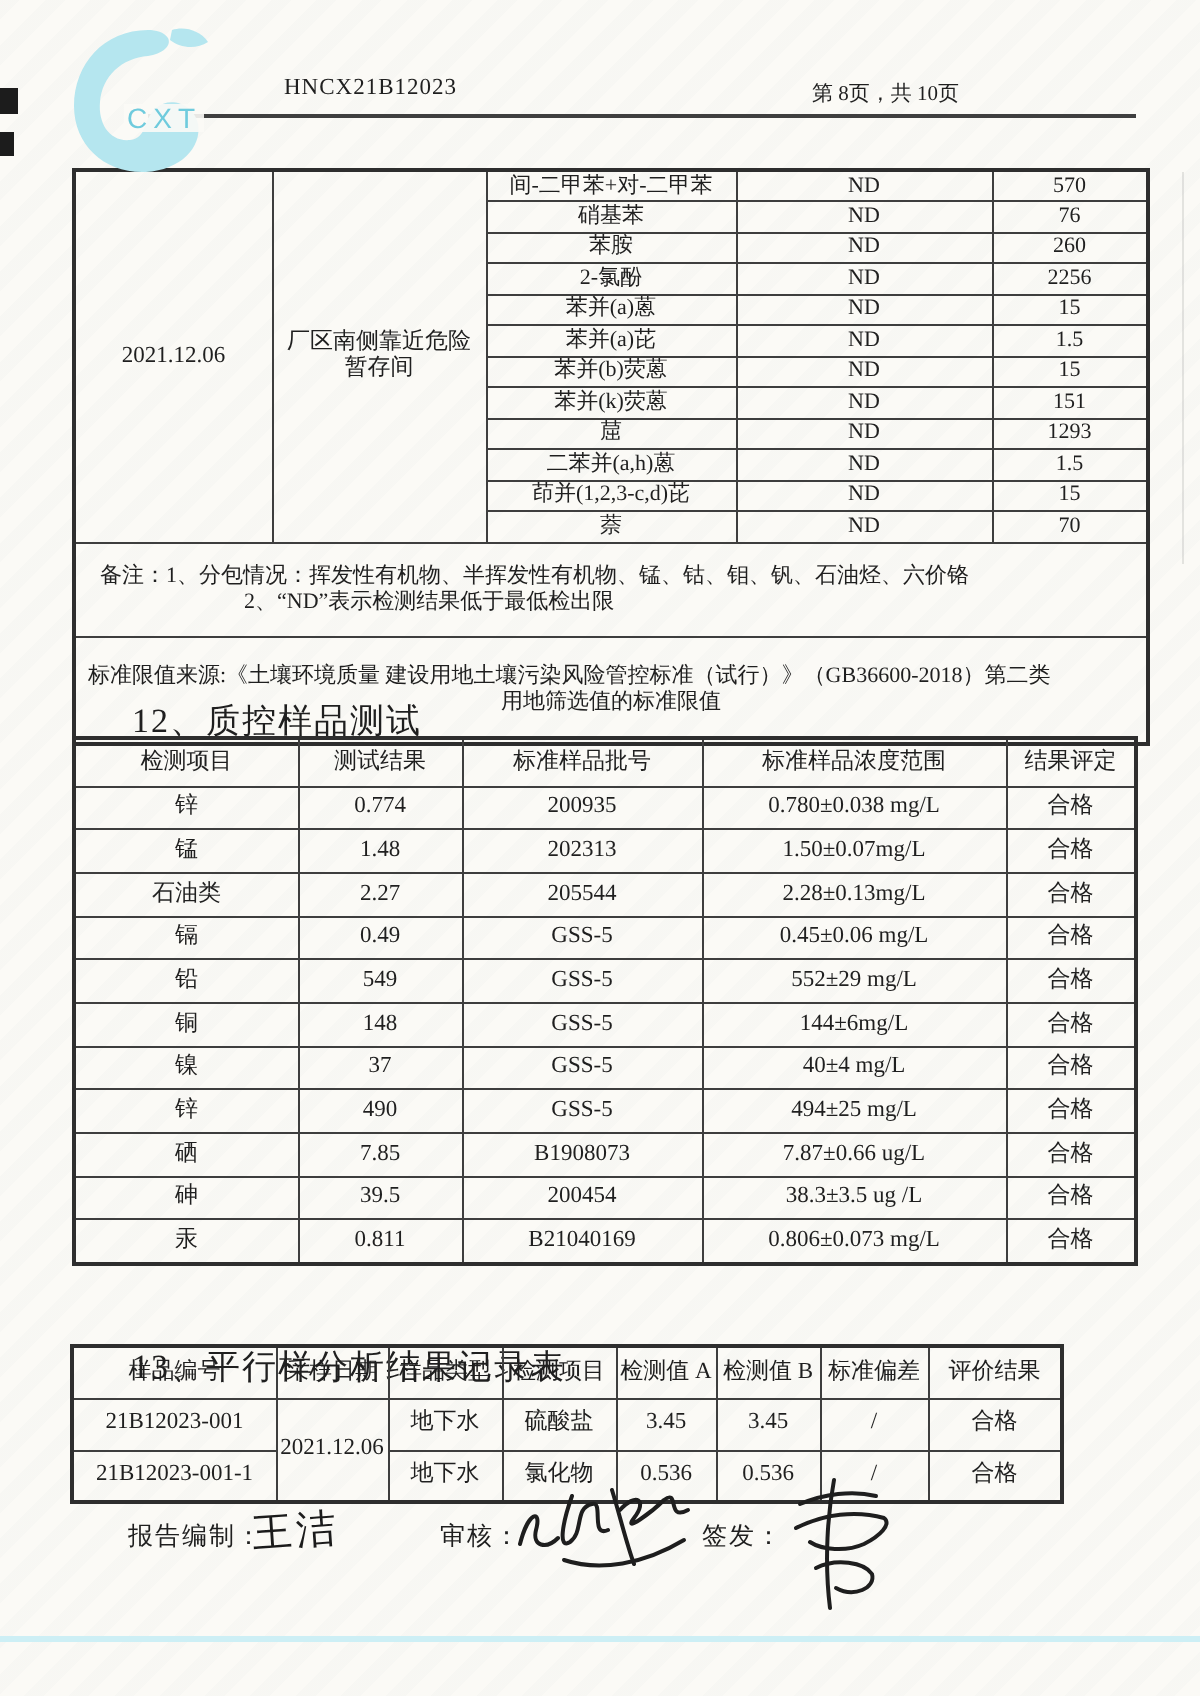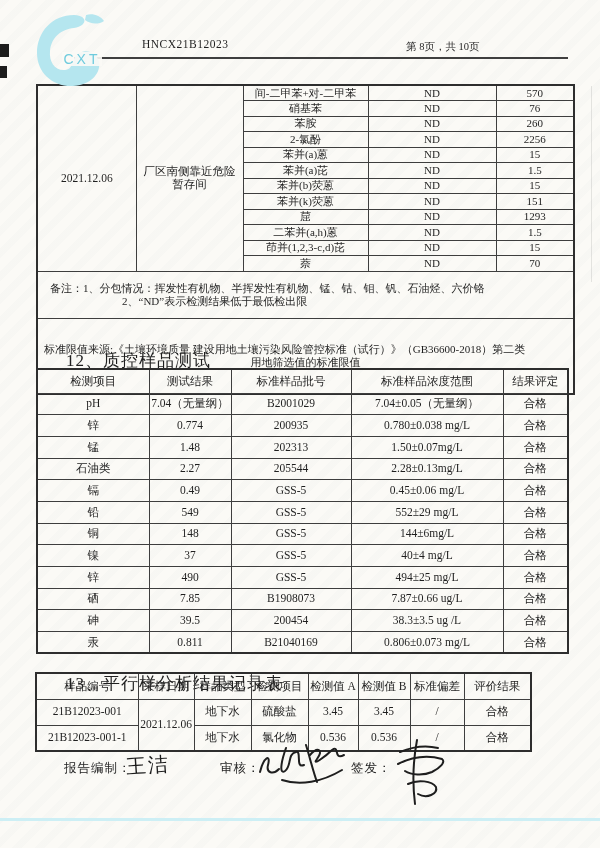--- a/index.html
+++ b/index.html
@@ -19,21 +19,21 @@
   .logo{left:34px;top:12px;z-index:2;}
   
   table{border-collapse:collapse;table-layout:fixed;position:absolute;background:transparent;}
   td{border:1px solid #3e3e3e;text-align:center;vertical-align:middle;padding:0;overflow:hidden;
      font-size:11px;line-height:1.15;color:#1f1f1f;}
   .t1{left:36px;top:84px;width:537px;border:2px solid #2e2e2e;}
   .t1 tr{height:15.5px;}
   .t1 .rowspan-cell{font-size:11.5px;}
   .t1 td.note-cell,.t1 td.src-cell{text-align:left;font-size:11px;}
   .t1 td.note-cell{height:41px;padding:3px 6px 2px 12px;}
-  .t1 td.src-cell{height:36px;padding:19px 4px;}
+  .t1 td.src-cell{height:36px;padding:8px 4px;}
   .note-l2{margin-left:72px;}
   .src-l1{padding-left:2px;}
   .src-l2{text-align:center;}
   .sec-title{font-size:17px;letter-spacing:1px;margin-left:12px;}
   .t2{left:36px;top:368px;width:531px;border:2px solid #2e2e2e;}
   .t2 tr{height:21.7px;}
   .t2 tr.hdr{height:24px;}
   .t2 td{font-size:11.5px;}
   .t3{left:35px;top:672px;width:495px;border:2px solid #2e2e2e;}
   .t3 tr{height:26px;}
@@ -164,27 +164,20 @@
       <col style="width:65px">
     </colgroup>
   <tbody>
       <tr class="hdr">
     <td>检测项目</td>
     <td>测试结果</td>
     <td>标准样品批号</td>
     <td>标准样品浓度范围</td>
     <td>结果评定</td>
   </tr>
-  <tr>
-        <td>pH</td>
-        <td>7.04（无量纲）</td>
-        <td>B2001029</td>
-        <td>7.04±0.05（无量纲）</td>
-        <td>合格</td>
-      </tr>
   <tr>
         <td>锌</td>
         <td>0.774</td>
         <td>200935</td>
         <td>0.780±0.038 mg/L</td>
         <td>合格</td>
       </tr>
   <tr>
         <td>锰</td>
         <td>1.48</td>

